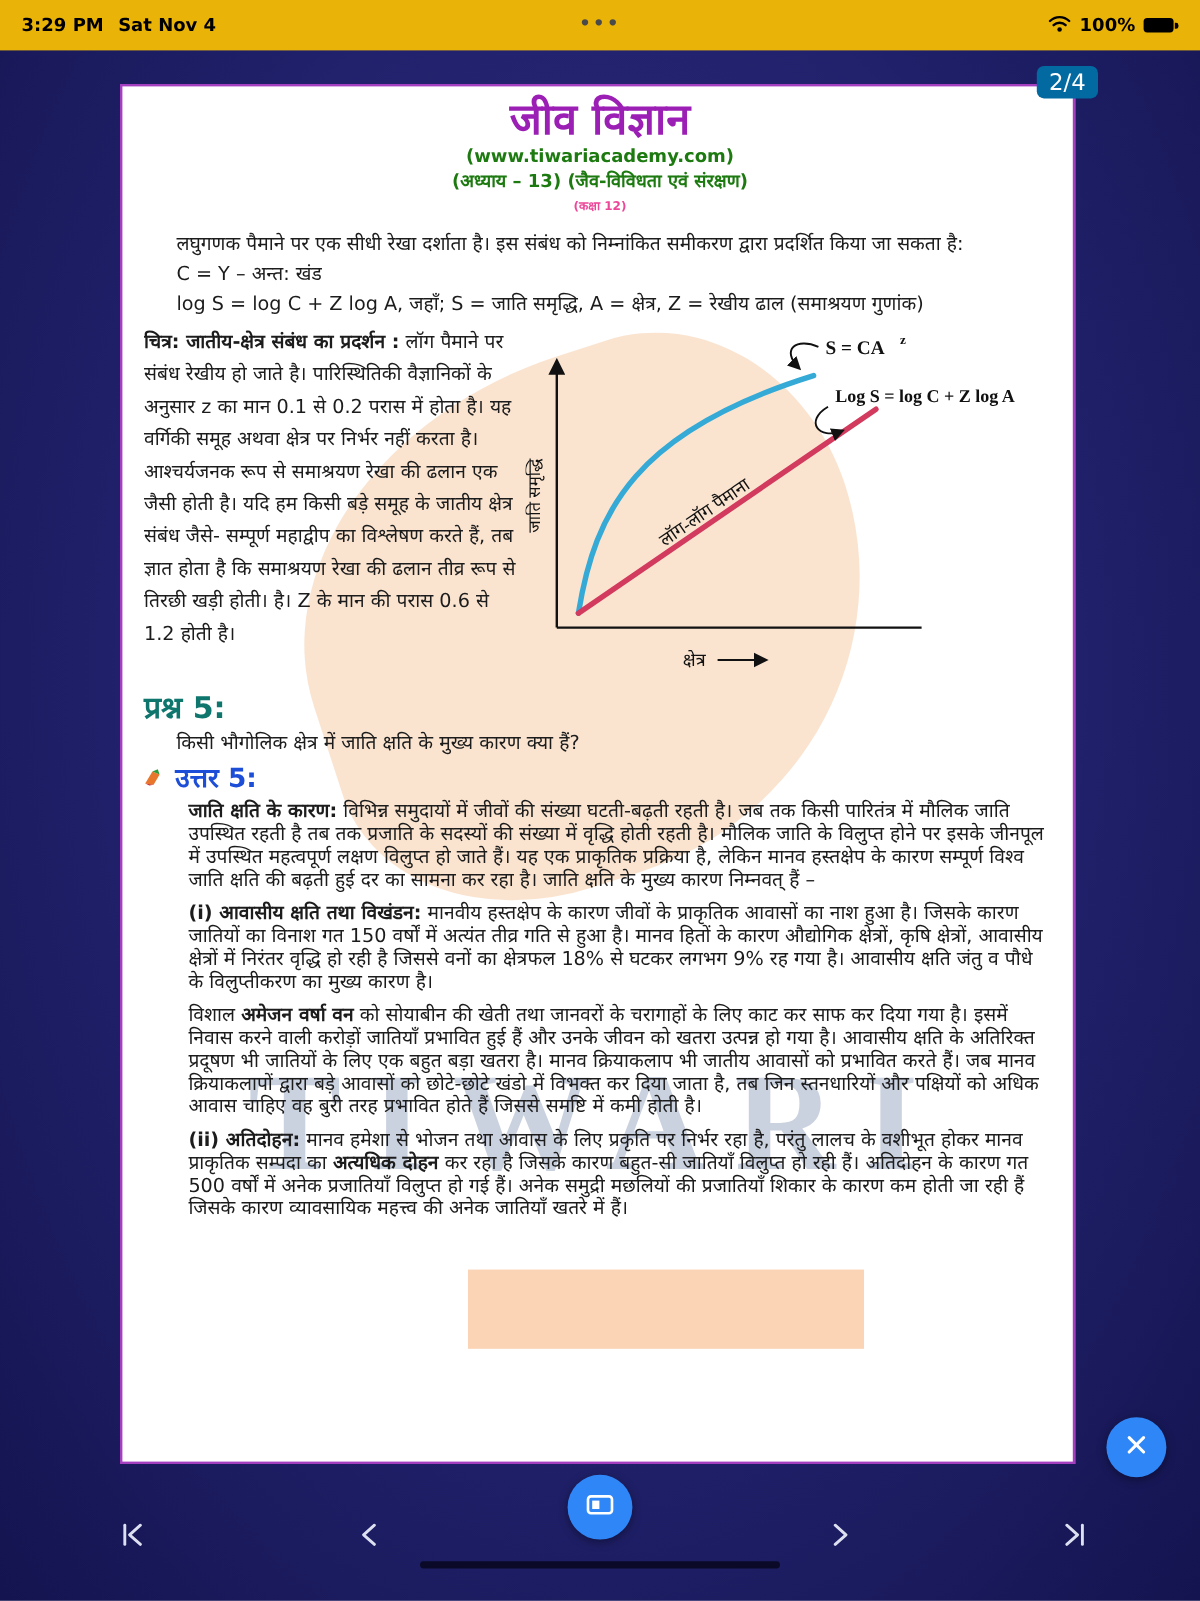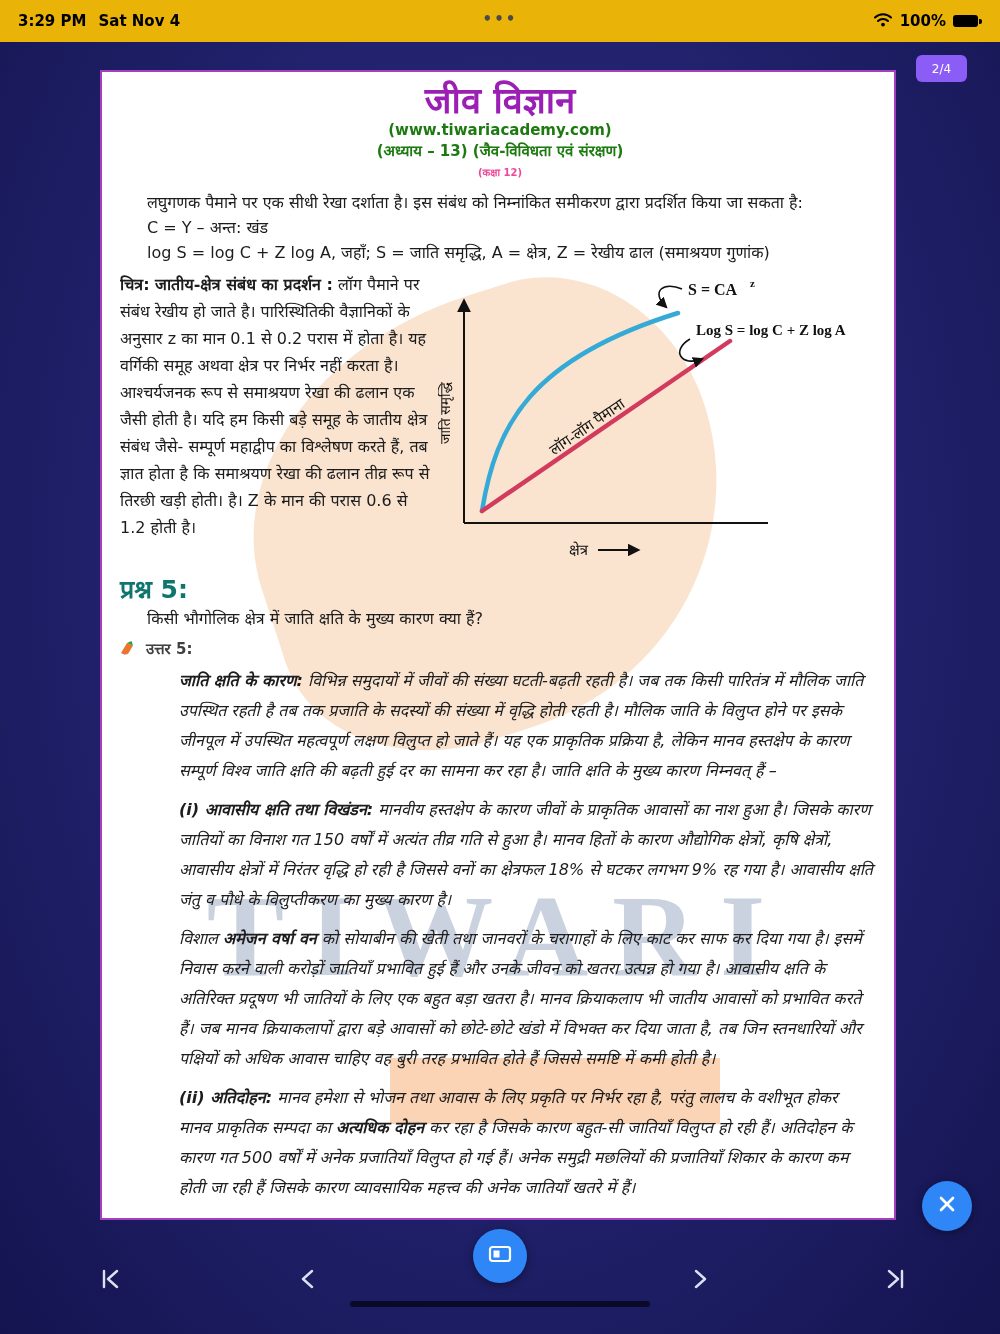--- a/index.html
+++ b/index.html
@@ -19,23 +19,23 @@
   .sb-left { display:flex; gap:12px; align-items:center; }
   .sb-center { position:absolute; left:50%; top:10px; transform:translateX(-50%);
     color:#4a4a4a; font-size:15px; letter-spacing:2px; }
   .sb-right { display:flex; align-items:center; gap:7px; }
   .battery { display:flex; align-items:center; }
   .battery-body { width:25px; height:12px; background:#000; border-radius:3px; }
   .battery-tip { width:3px; height:5px; background:#000; border-radius:0 2px 2px 0; margin-left:1px; }
 
   
   .page-badge {
-    position:absolute; top:55px; left:916px; width:51px; height:27px;
-    background:#8b5cf6; color:#fff; border-radius:6px; z-index:4;
-    display:flex; align-items:center; justify-content:center; font-size:12px;
+    position:absolute; top:55px; left:864px; width:51px; height:27px;
+    background:#0369a1; color:#fff; border-radius:6px; z-index:4;
+    display:flex; align-items:center; justify-content:center; font-size:19px;
   }
 
   
   .page {
     position:absolute; left:100px; top:70px; width:796px; height:1150px;
     background:#fff; border:2px solid #a43fc0; overflow:hidden; z-index:2;
   }
   .leaf {
     position:absolute; z-index:0; left:148px; top:228px; width:478px; height:430px;
     background:#f6c9a2; opacity:.5; transform:rotate(-18deg);
@@ -61,23 +61,23 @@
 
   .fig-section { overflow:hidden; margin-top:6px; }
   .fig { float:right; width:442px; height:292px; margin:2px 0 0 6px; position:relative; }
   .fig-text { line-height:27px; }
   .fig-caption-bold { font-weight:bold; }
 
   .q-label { color:#0f766e; font-weight:bold; font-size:25px; margin-top:12px; clear:both; }
   .q-text { margin:4px 8px 0 27px; }
 
   .ans-label-row { display:flex; align-items:center; gap:6px; margin-top:6px; }
-  .ans-label { color:#404040; font-weight:bold; font-size:15px; }
-
-  .ans-para { margin:4px 6px 0 59px; line-height:30px;font-style:italic; }
+  .ans-label { color:#1d4ed8; font-weight:bold; font-size:22px; }
+
+  .ans-para { margin:4px 6px 0 37px; line-height:19px; }
   .ans-para b { font-weight:bold; }
   .ans-para.spaced { margin-top:9px; }
 
   
   .nav-btn { position:absolute; width:36px; height:36px; top:1261px; z-index:5;
     display:flex; align-items:center; justify-content:center; cursor:pointer; }
   .nav-btn svg { stroke:#dde0f0; stroke-width:2.4; fill:none;
     stroke-linecap:round; stroke-linejoin:round; }
   .center-btn { position:absolute; left:473px; top:1229px; width:54px; height:54px;
     border-radius:50%; background:#2f87f7; z-index:5;

